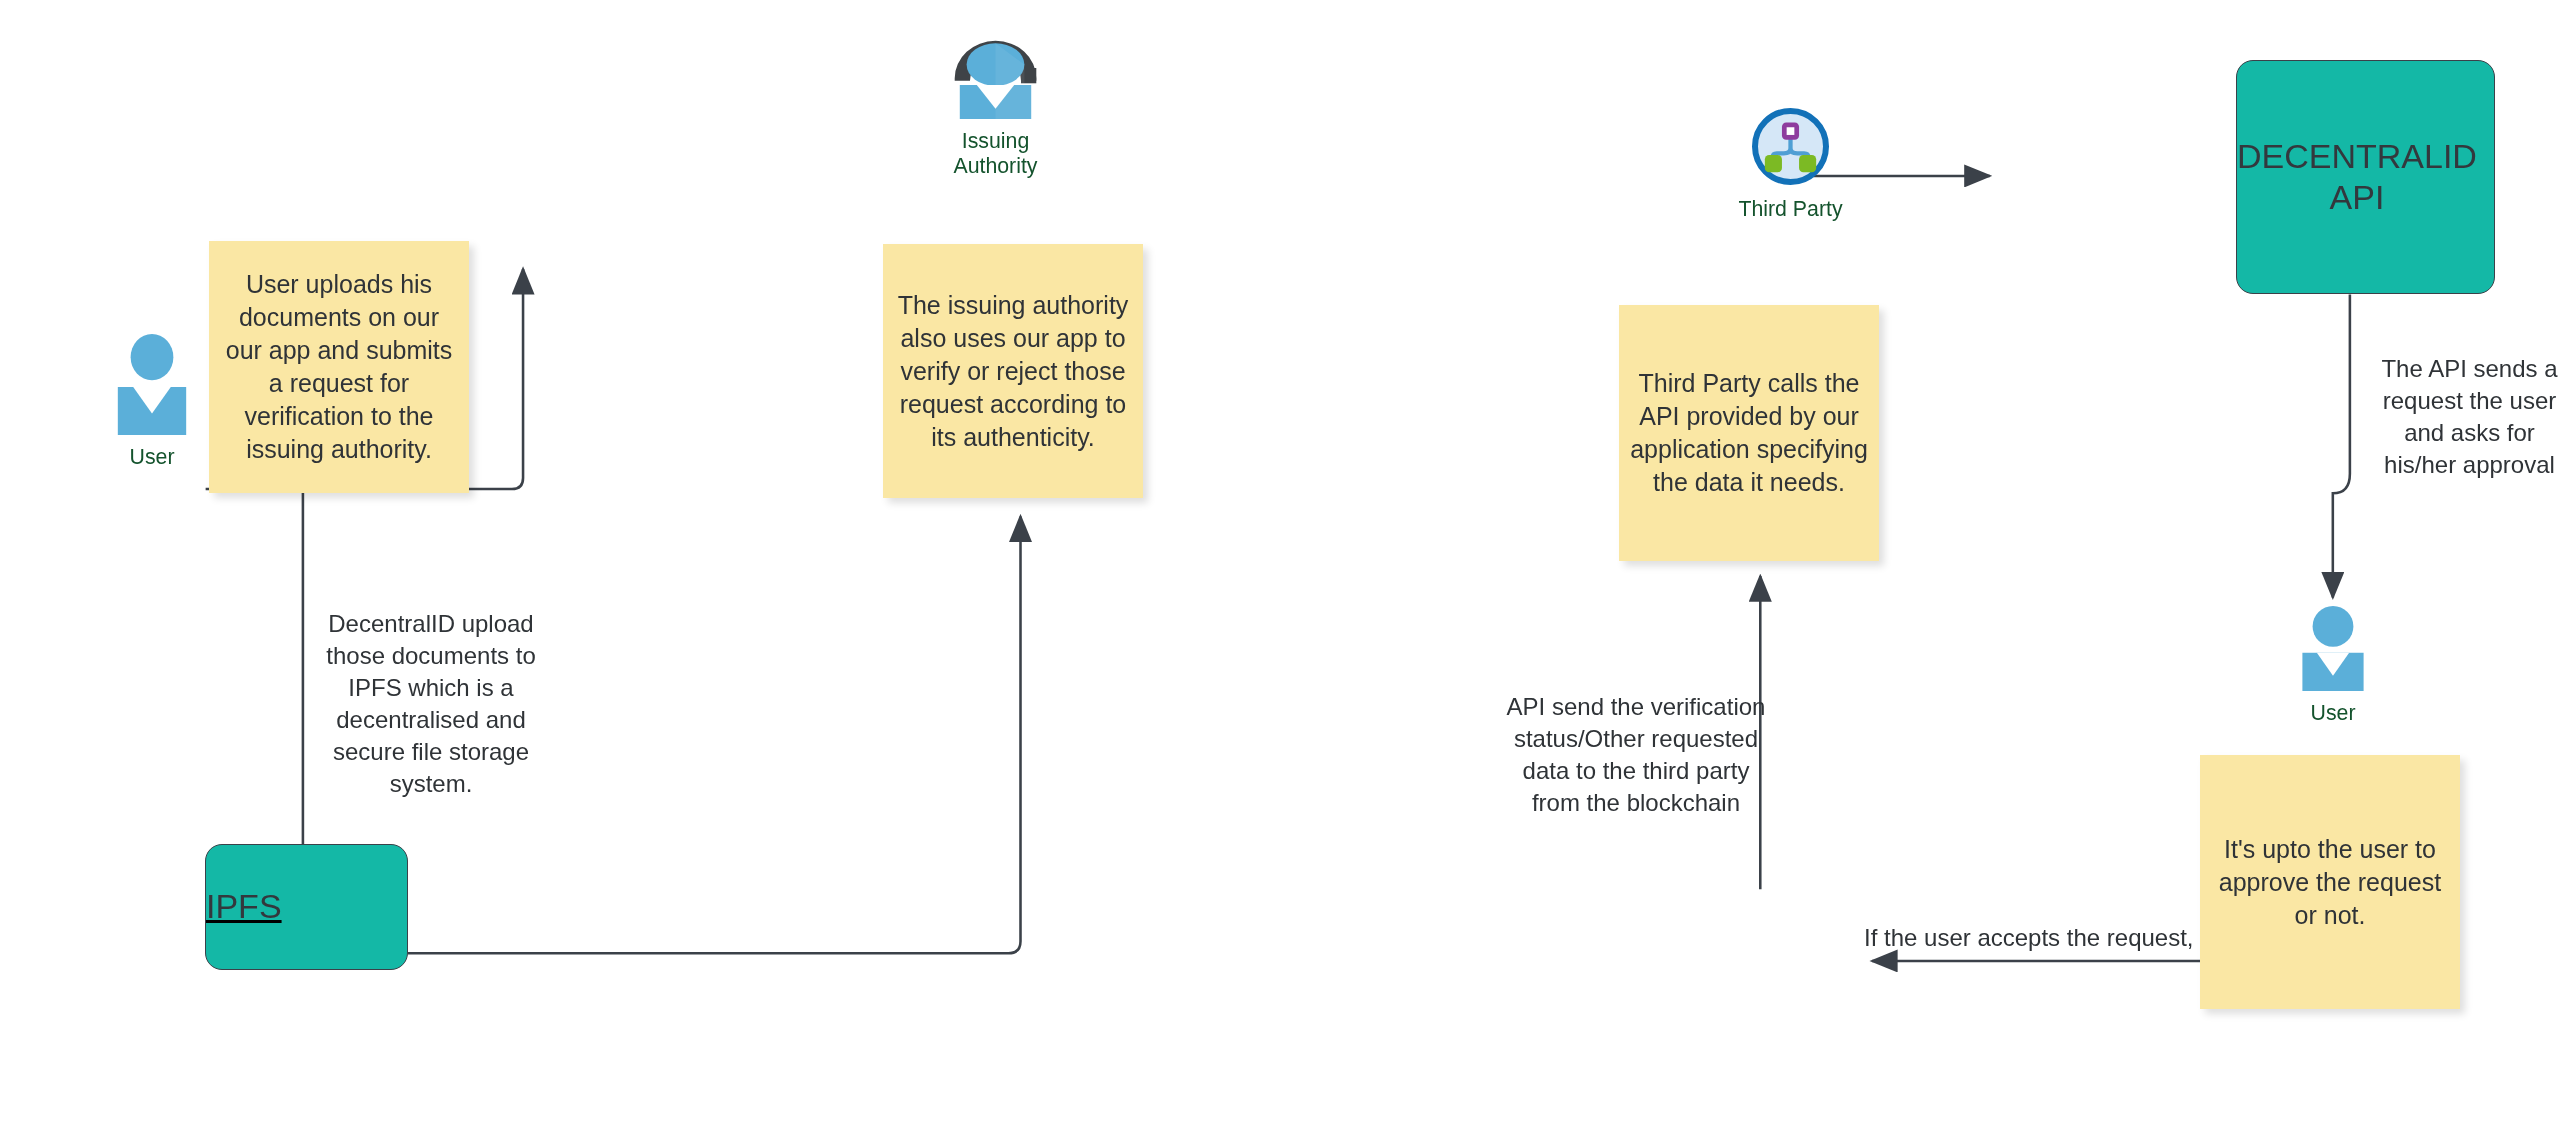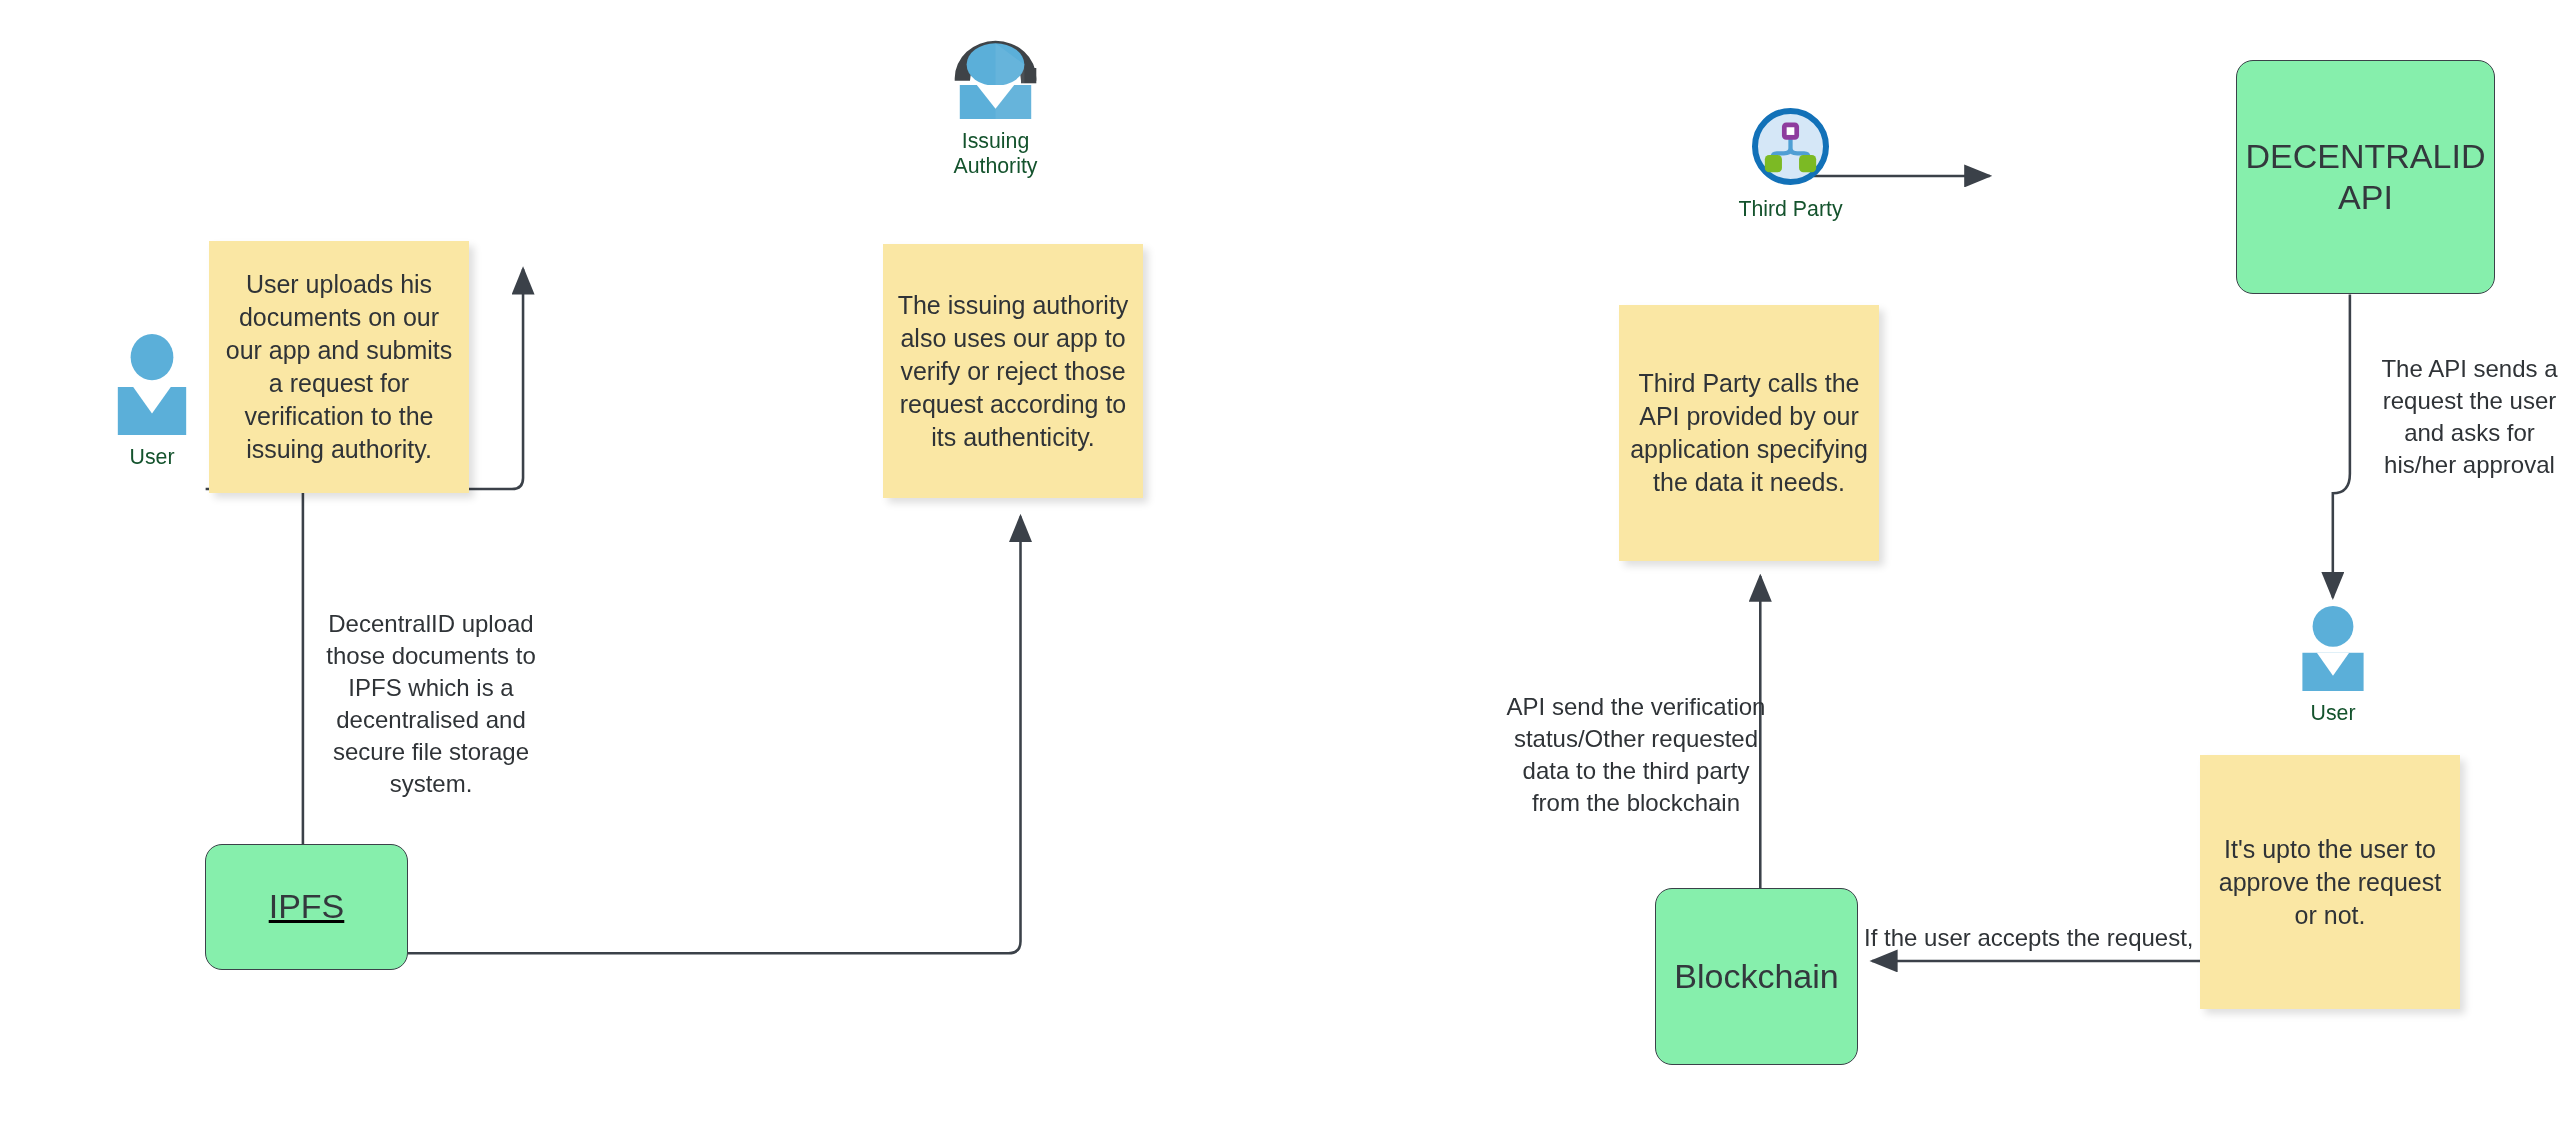--- a/index.html
+++ b/index.html
@@ -39,26 +39,25 @@
     color: #2f3337;
     font-size: 25px;
     line-height: 1.32;
     text-align: center;
     white-space: pre-line;
   }
 
   
   .node-box {
     position: absolute;
-    background: #86efac;
+    background: #14b8a6;
     border: 1.7px solid #3b4149;
     border-radius: 17px;
     display: flex;
     align-items: center;
-    justify-content: center;
     box-sizing: border-box;
   }
   .node-box .node-label {
     color: #33383d;
     font-size: 34px;
     line-height: 1.22;
     text-align: center;
     white-space: pre-line;
   }
 
@@ -184,23 +183,20 @@
 
   <div class="node-box" style="left:205px; top:844px; width:203px; height:126px;text-decoration:underline;">
     <div class="node-label">IPFS</div>
   </div>
 
   <div class="node-box" style="left:2236px; top:60px; width:259px; height:234px;">
     <div class="node-label">DECENTRALID
 API</div>
   </div>
 
-  <div class="node-box" style="left:1655px; top:888px; width:203px; height:177px;">
-    <div class="node-label">Blockchain</div>
-  </div>
 
   <div class="sticky" style="left:209px; top:241px; width:260px; height:252px;">
     <div class="sticky-text">User uploads his
 documents on our
 our app and submits
 a request for
 verification to the
 issuing authority.</div>
   </div>
 

